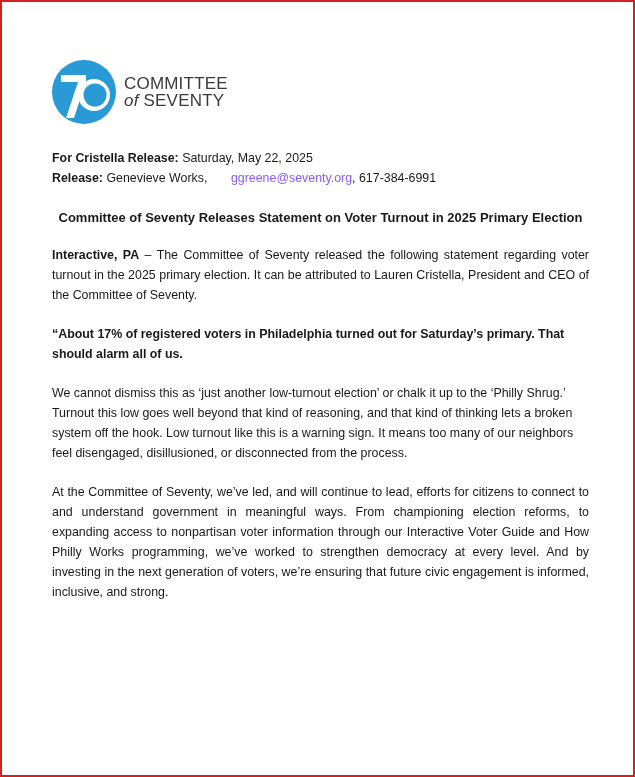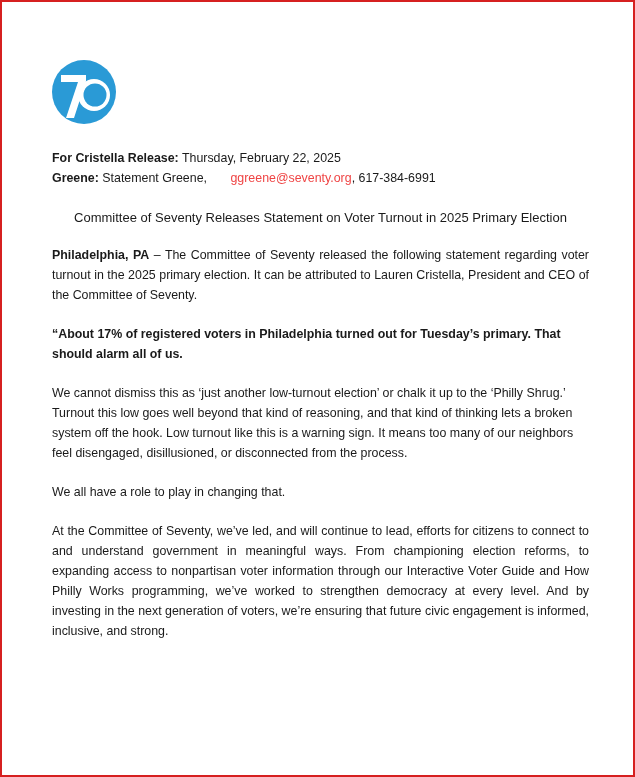--- a/index.html
+++ b/index.html
@@ -28,26 +28,26 @@
     .logo-line1 { font-size: 17px; display: block; }
     .logo-line2 { font-size: 17px; display: block; }
     .logo-of { font-style: italic; }
 
     .content {
       position: absolute; left: 50px; top: 146px; width: 537px;
       font-size: 12.4px; line-height: 20px;
     }
     .meta-line { display: block; white-space: nowrap; }
     .b { font-weight: bold; }
-    a.link { color: #ef4444; text-decoration: none; padding-left: 20px; }
+    a.link { color: #8b5cf6; text-decoration: none; padding-left: 20px; }
 
     .title {
       margin-top: 18px;
       text-align: center;
-      font-weight: normal;
+      font-weight: bold;
       font-size: 13px;
       line-height: 23px;
     }
     p { margin: 0 0 19px 0; }
     .justify { text-align: justify; }
     .first-para { margin-top: 16px; }
   </style>
 </head>
 <body>
 
@@ -55,33 +55,36 @@
 
   <div class="logo">
     <svg class="logo-mark" viewBox="0 0 64 64" xmlns="http://www.w3.org/2000/svg">
       <circle cx="32" cy="32" r="32" fill="#2a9ad6"></circle>
 
       <path d="M9 15 L34 15 L34 21 L22 58 L14 58 L26 22 L9 22 Z" fill="#ffffff"></path>
 
       <circle cx="42" cy="35" r="16" fill="#ffffff"></circle>
       <circle cx="43" cy="35" r="11.5" fill="#2a9ad6"></circle>
     </svg>
+    <div class="logo-text">
+      <span class="logo-line1">COMMITTEE</span>
+      <span class="logo-line2"><span class="logo-of">of</span> <span>SEVENTY</span></span>
+    </div>
   </div>
 
   <div class="content">
-    <span class="meta-line"><span class="b">For Cristella Release:</span> <span>Thursday, February 22, 2025</span></span>
-    <span class="meta-line"><span class="b">Greene:</span> <span>Statement Greene,</span> <a class="link" href="#">ggreene@seventy.org</a><span>, 617-384-6991</span></span>
+    <span class="meta-line"><span class="b">For Cristella Release:</span> <span>Saturday, May 22, 2025</span></span>
+    <span class="meta-line"><span class="b">Release:</span> <span>Genevieve Works,</span> <a class="link" href="#">ggreene@seventy.org</a><span>, 617-384-6991</span></span>
 
     <div class="title">Committee of Seventy Releases Statement on Voter Turnout in 2025 Primary Election</div>
 
-    <p class="justify first-para"><span class="b">Philadelphia, PA</span><span> – The Committee of Seventy released the following statement regarding voter turnout in the 2025 primary election. It can be attributed to Lauren Cristella, President and CEO of the Committee of Seventy.</span></p>
+    <p class="justify first-para"><span class="b">Interactive, PA</span><span> – The Committee of Seventy released the following statement regarding voter turnout in the 2025 primary election. It can be attributed to Lauren Cristella, President and CEO of the Committee of Seventy.</span></p>
 
-    <p class="b">“About 17% of registered voters in Philadelphia turned out for Tuesday’s primary. That should alarm all of us.</p>
+    <p class="b">“About 17% of registered voters in Philadelphia turned out for Saturday’s primary. That should alarm all of us.</p>
 
     <p>We cannot dismiss this as ‘just another low-turnout election’ or chalk it up to the ‘Philly Shrug.’ Turnout this low goes well beyond that kind of reasoning, and that kind of thinking lets a broken system off the hook. Low turnout like this is a warning sign. It means too many of our neighbors feel disengaged, disillusioned, or disconnected from the process.</p>
 
-    <p>We all have a role to play in changing that.</p>
 
 
     <p class="justify">At the Committee of Seventy, we’ve led, and will continue to lead, efforts for citizens to connect to and understand government in meaningful ways. From championing election reforms, to expanding access to nonpartisan voter information through our Interactive Voter Guide and How Philly Works programming, we’ve worked to strengthen democracy at every level. And by investing in the next generation of voters, we’re ensuring that future civic engagement is informed, inclusive, and strong.</p>
   </div>
 
 </div>
 
 </body></html>

